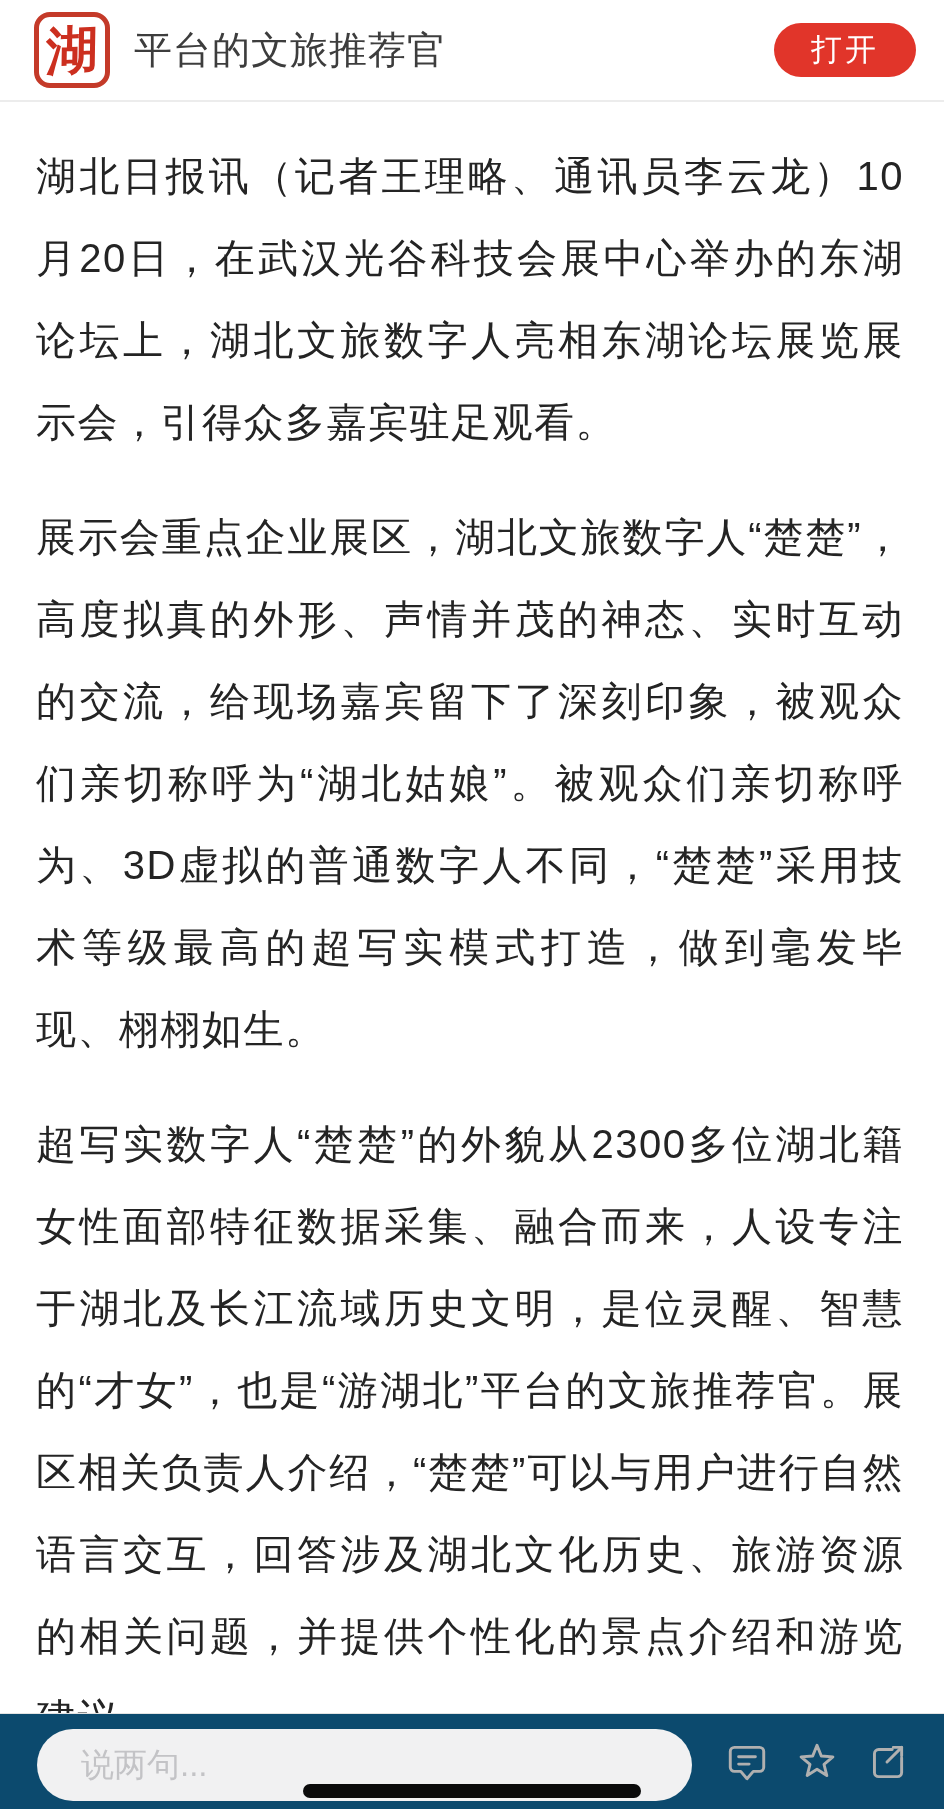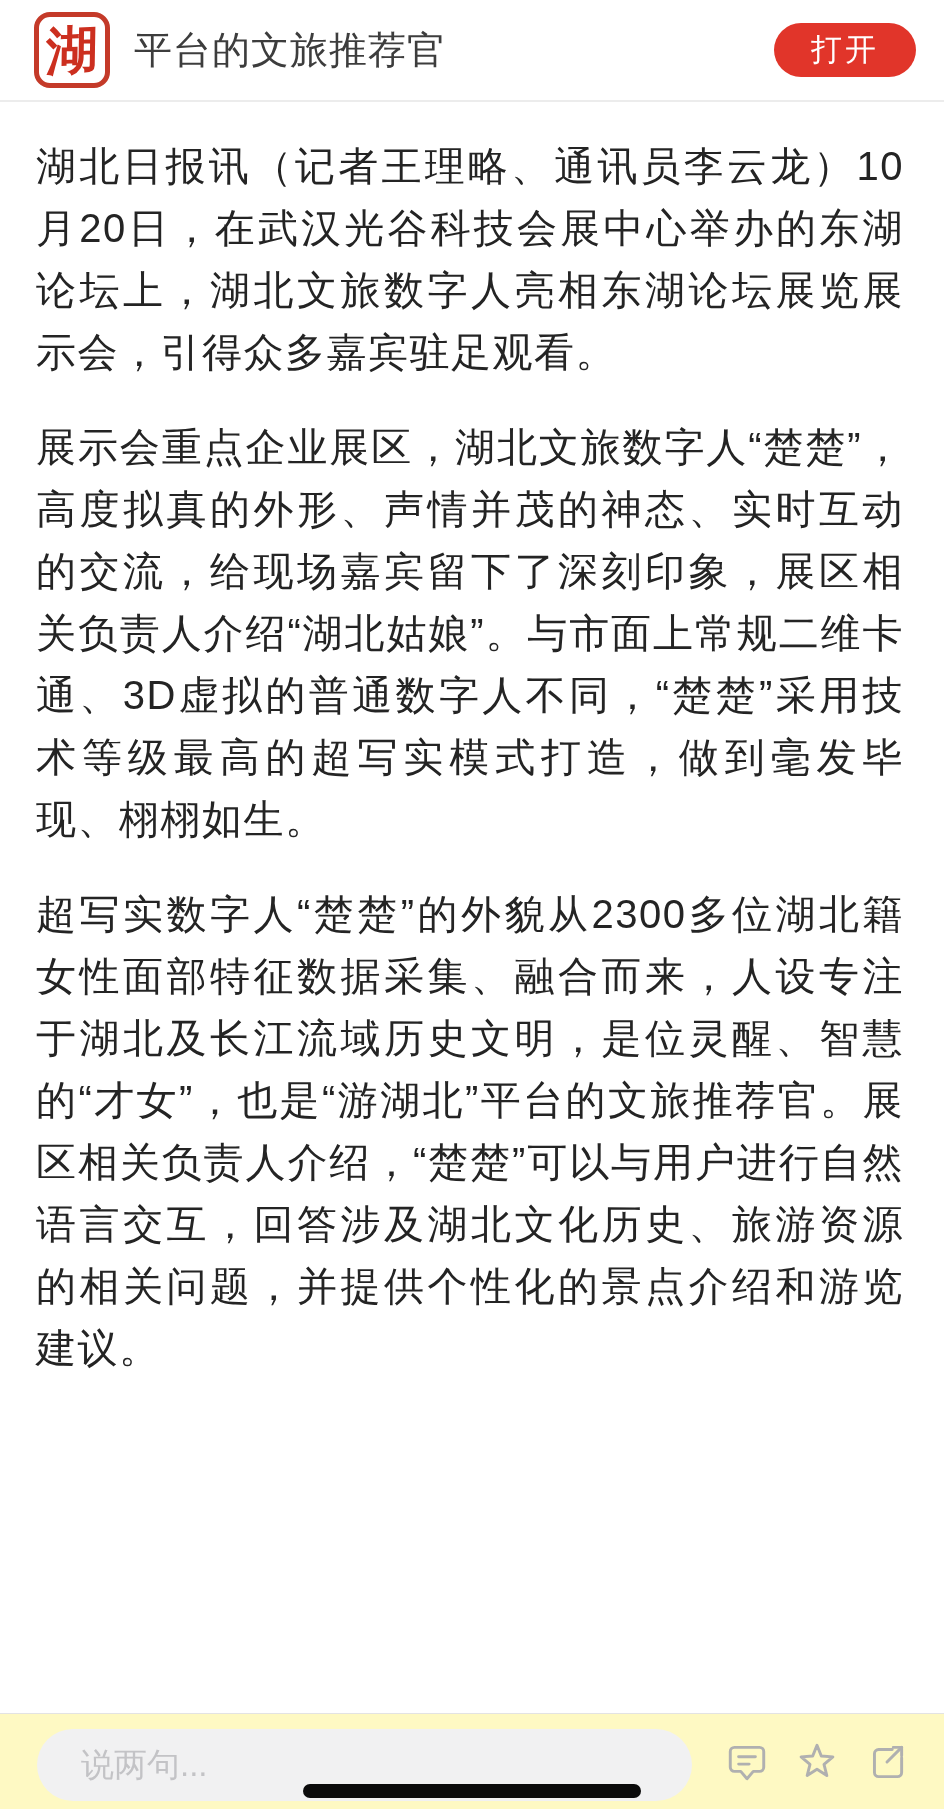--- a/index.html
+++ b/index.html
@@ -54,32 +54,32 @@
     letter-spacing:3px;
     display:flex;align-items:center;justify-content:center;
     font-family:inherit;
     cursor:pointer;
     text-align:right;
   }
   
   .article{
     padding:33px 40px 0 36px;
     font-size:40px;
-    line-height:62px;
+    line-height:82px;
     color:#242424;
     text-align:justify;
     letter-spacing:1.5px;
   }
   .article p{margin:0 0 33px 0;}
   
   .bottom-bar{
     position:absolute;
     left:0;right:0;bottom:0;
     height:96px;
-    background:#fef9c3;
+    background:#0c4a6e;
     border-top:1px solid #e3e3e3;
     display:flex;
     align-items:center;
     padding-left:37px;
     box-sizing:border-box;
     z-index:5;
   }
   .comment-input{
     width:655px;height:72px;
     margin-top:6px;
@@ -124,21 +124,21 @@
 <div class="header">
   <div class="logo">
     <span class="logo-char">湖</span>
   </div>
   <div class="app-title">平台的文旅推荐官</div>
   <button class="open-btn">打开</button>
 </div>
 
 <div class="article">
   <p>湖北日报讯（记者王理略、通讯员李云龙）10月20日，在武汉光谷科技会展中心举办的东湖论坛上，湖北文旅数字人亮相东湖论坛展览展示会，引得众多嘉宾驻足观看。</p>
-  <p>展示会重点企业展区，湖北文旅数字人“楚楚”，高度拟真的外形、声情并茂的神态、实时互动的交流，给现场嘉宾留下了深刻印象，展区相关负责人介绍“湖北姑娘”。与市面上常规二维卡通、3D虚拟的普通数字人不同，“楚楚”采用技术等级最高的超写实模式打造，做到毫发毕现、栩栩如生。</p>
+  <p>展示会重点企业展区，湖北文旅数字人“楚楚”，高度拟真的外形、声情并茂的神态、实时互动的交流，给现场嘉宾留下了深刻印象，被观众们亲切称呼为“湖北姑娘”。被观众们亲切称呼为、3D虚拟的普通数字人不同，“楚楚”采用技术等级最高的超写实模式打造，做到毫发毕现、栩栩如生。</p>
   <p>超写实数字人“楚楚”的外貌从2300多位湖北籍女性面部特征数据采集、融合而来，人设专注于湖北及长江流域历史文明，是位灵醒、智慧的“才女”，也是“游湖北”平台的文旅推荐官。展区相关负责人介绍，“楚楚”可以与用户进行自然语言交互，回答涉及湖北文化历史、旅游资源的相关问题，并提供个性化的景点介绍和游览建议。</p>
 </div>
 
 <div class="bottom-bar">
   <input class="comment-input" type="text" placeholder="说两句..." style="">
   <div class="bar-icons">
     <button class="icon-btn">
       <svg width="46" height="46" viewBox="0 0 44 44" fill="none" stroke="#b0b0b0" stroke-width="2.8" stroke-linejoin="round" stroke-linecap="round">
         <path d="M10,8 h24 a4,4 0 0 1 4,4 v15 a4,4 0 0 1 -4,4 h-6 l-6,7 -6,-7 h-6 a4,4 0 0 1 -4,-4 v-15 a4,4 0 0 1 4,-4 z"></path>
         <line x1="14" y1="17" x2="30" y2="17"></line>

